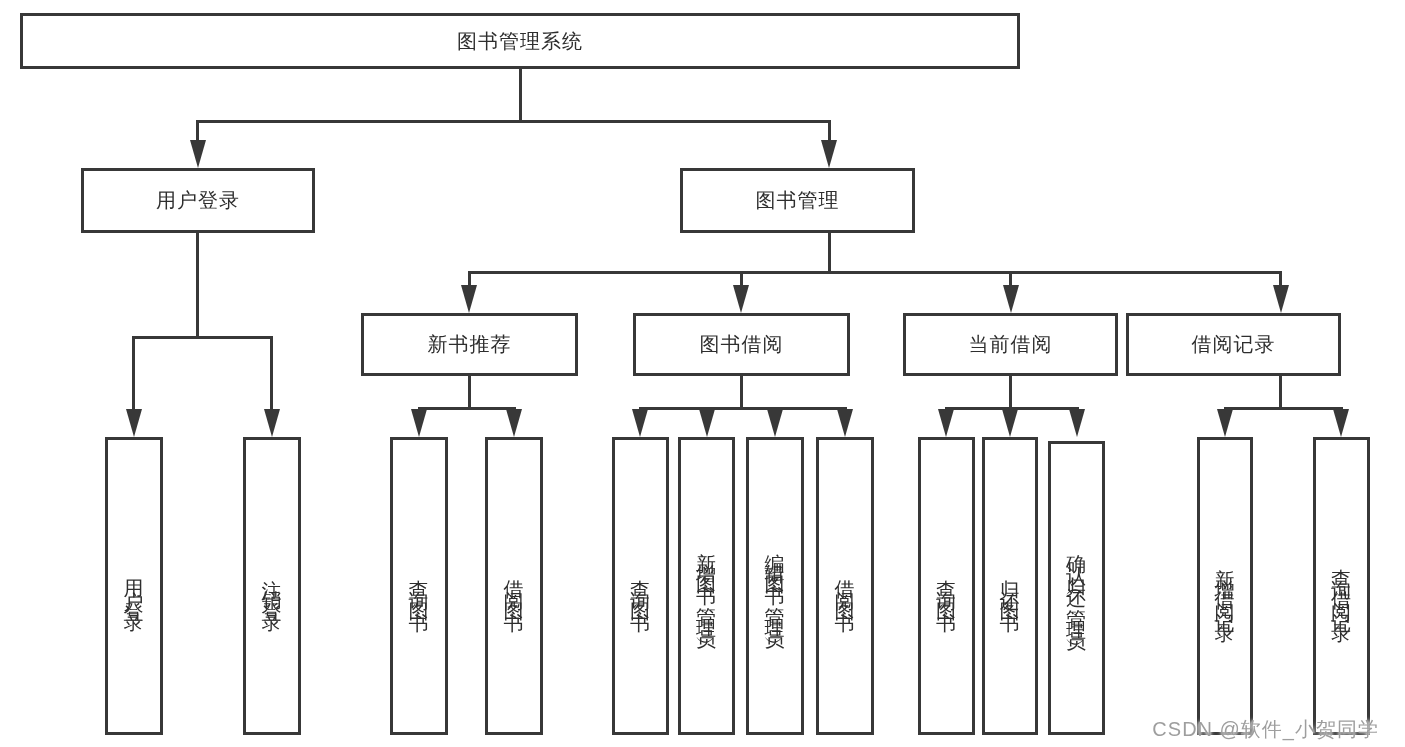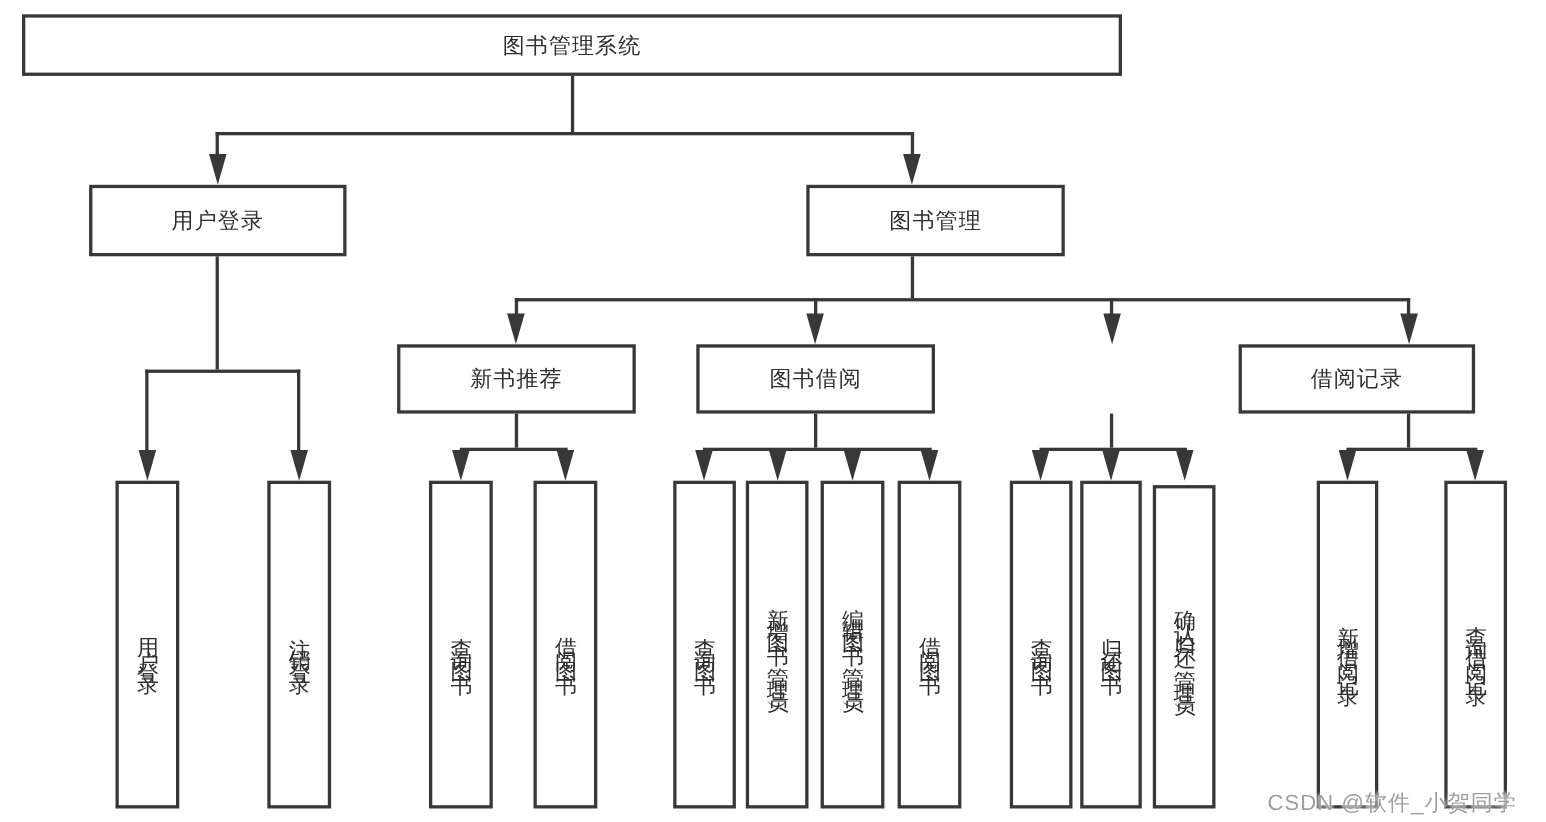--- a/index.html
+++ b/index.html
@@ -42,21 +42,21 @@
   <div class="vline" style="left:519px;top:69px;height:51px"></div>
   <div class="hline" style="left:196px;top:120px;width:635px"></div>
   <div class="vline" style="left:196px;top:120px;height:24px"></div>
   <div class="arrow" style="left:190px;top:140px"></div>
   <div class="vline" style="left:828px;top:120px;height:24px"></div>
   <div class="arrow" style="left:821px;top:140px"></div>
 
   <div class="box" style="left:81px;top:168px;width:234px;height:65px">
     <span class="hlabel">用户登录</span>
   </div>
-  <div class="box" style="left:733px;top:168px;width:235px;height:65px">
+  <div class="box" style="left:680px;top:168px;width:235px;height:65px">
     <span class="hlabel">图书管理</span>
   </div>
 
   <div class="vline" style="left:196px;top:233px;height:103px"></div>
   <div class="hline" style="left:132px;top:336px;width:141px"></div>
   <div class="vline" style="left:132px;top:336px;height:76px"></div>
   <div class="arrow" style="left:126px;top:409px"></div>
   <div class="vline" style="left:270px;top:336px;height:76px"></div>
   <div class="arrow" style="left:264px;top:409px"></div>
 
@@ -69,20 +69,23 @@
   <div class="vline" style="left:1009px;top:271px;height:18px"></div>
   <div class="arrow" style="left:1003px;top:285px"></div>
   <div class="vline" style="left:1279px;top:271px;height:18px"></div>
   <div class="arrow" style="left:1273px;top:285px"></div>
 
   <div class="box" style="left:633px;top:313px;width:217px;height:63px">
     <span class="hlabel">图书借阅</span>
   </div>
   <div class="box" style="left:361px;top:313px;width:217px;height:63px">
     <span class="hlabel">新书推荐</span>
+  </div>
+  <div class="box" style="left:903px;top:313px;width:215px;height:63px">
+    <span class="hlabel">当前借阅</span>
   </div>
   <div class="box" style="left:1126px;top:313px;width:215px;height:63px">
     <span class="hlabel">借阅记录</span>
   </div>
 
   <div class="vline" style="left:468px;top:376px;height:31px"></div>
   <div class="hline" style="left:418px;top:407px;width:98px"></div>
   <div class="arrow" style="left:411px;top:409px"></div>
   <div class="arrow" style="left:506px;top:409px"></div>
 

